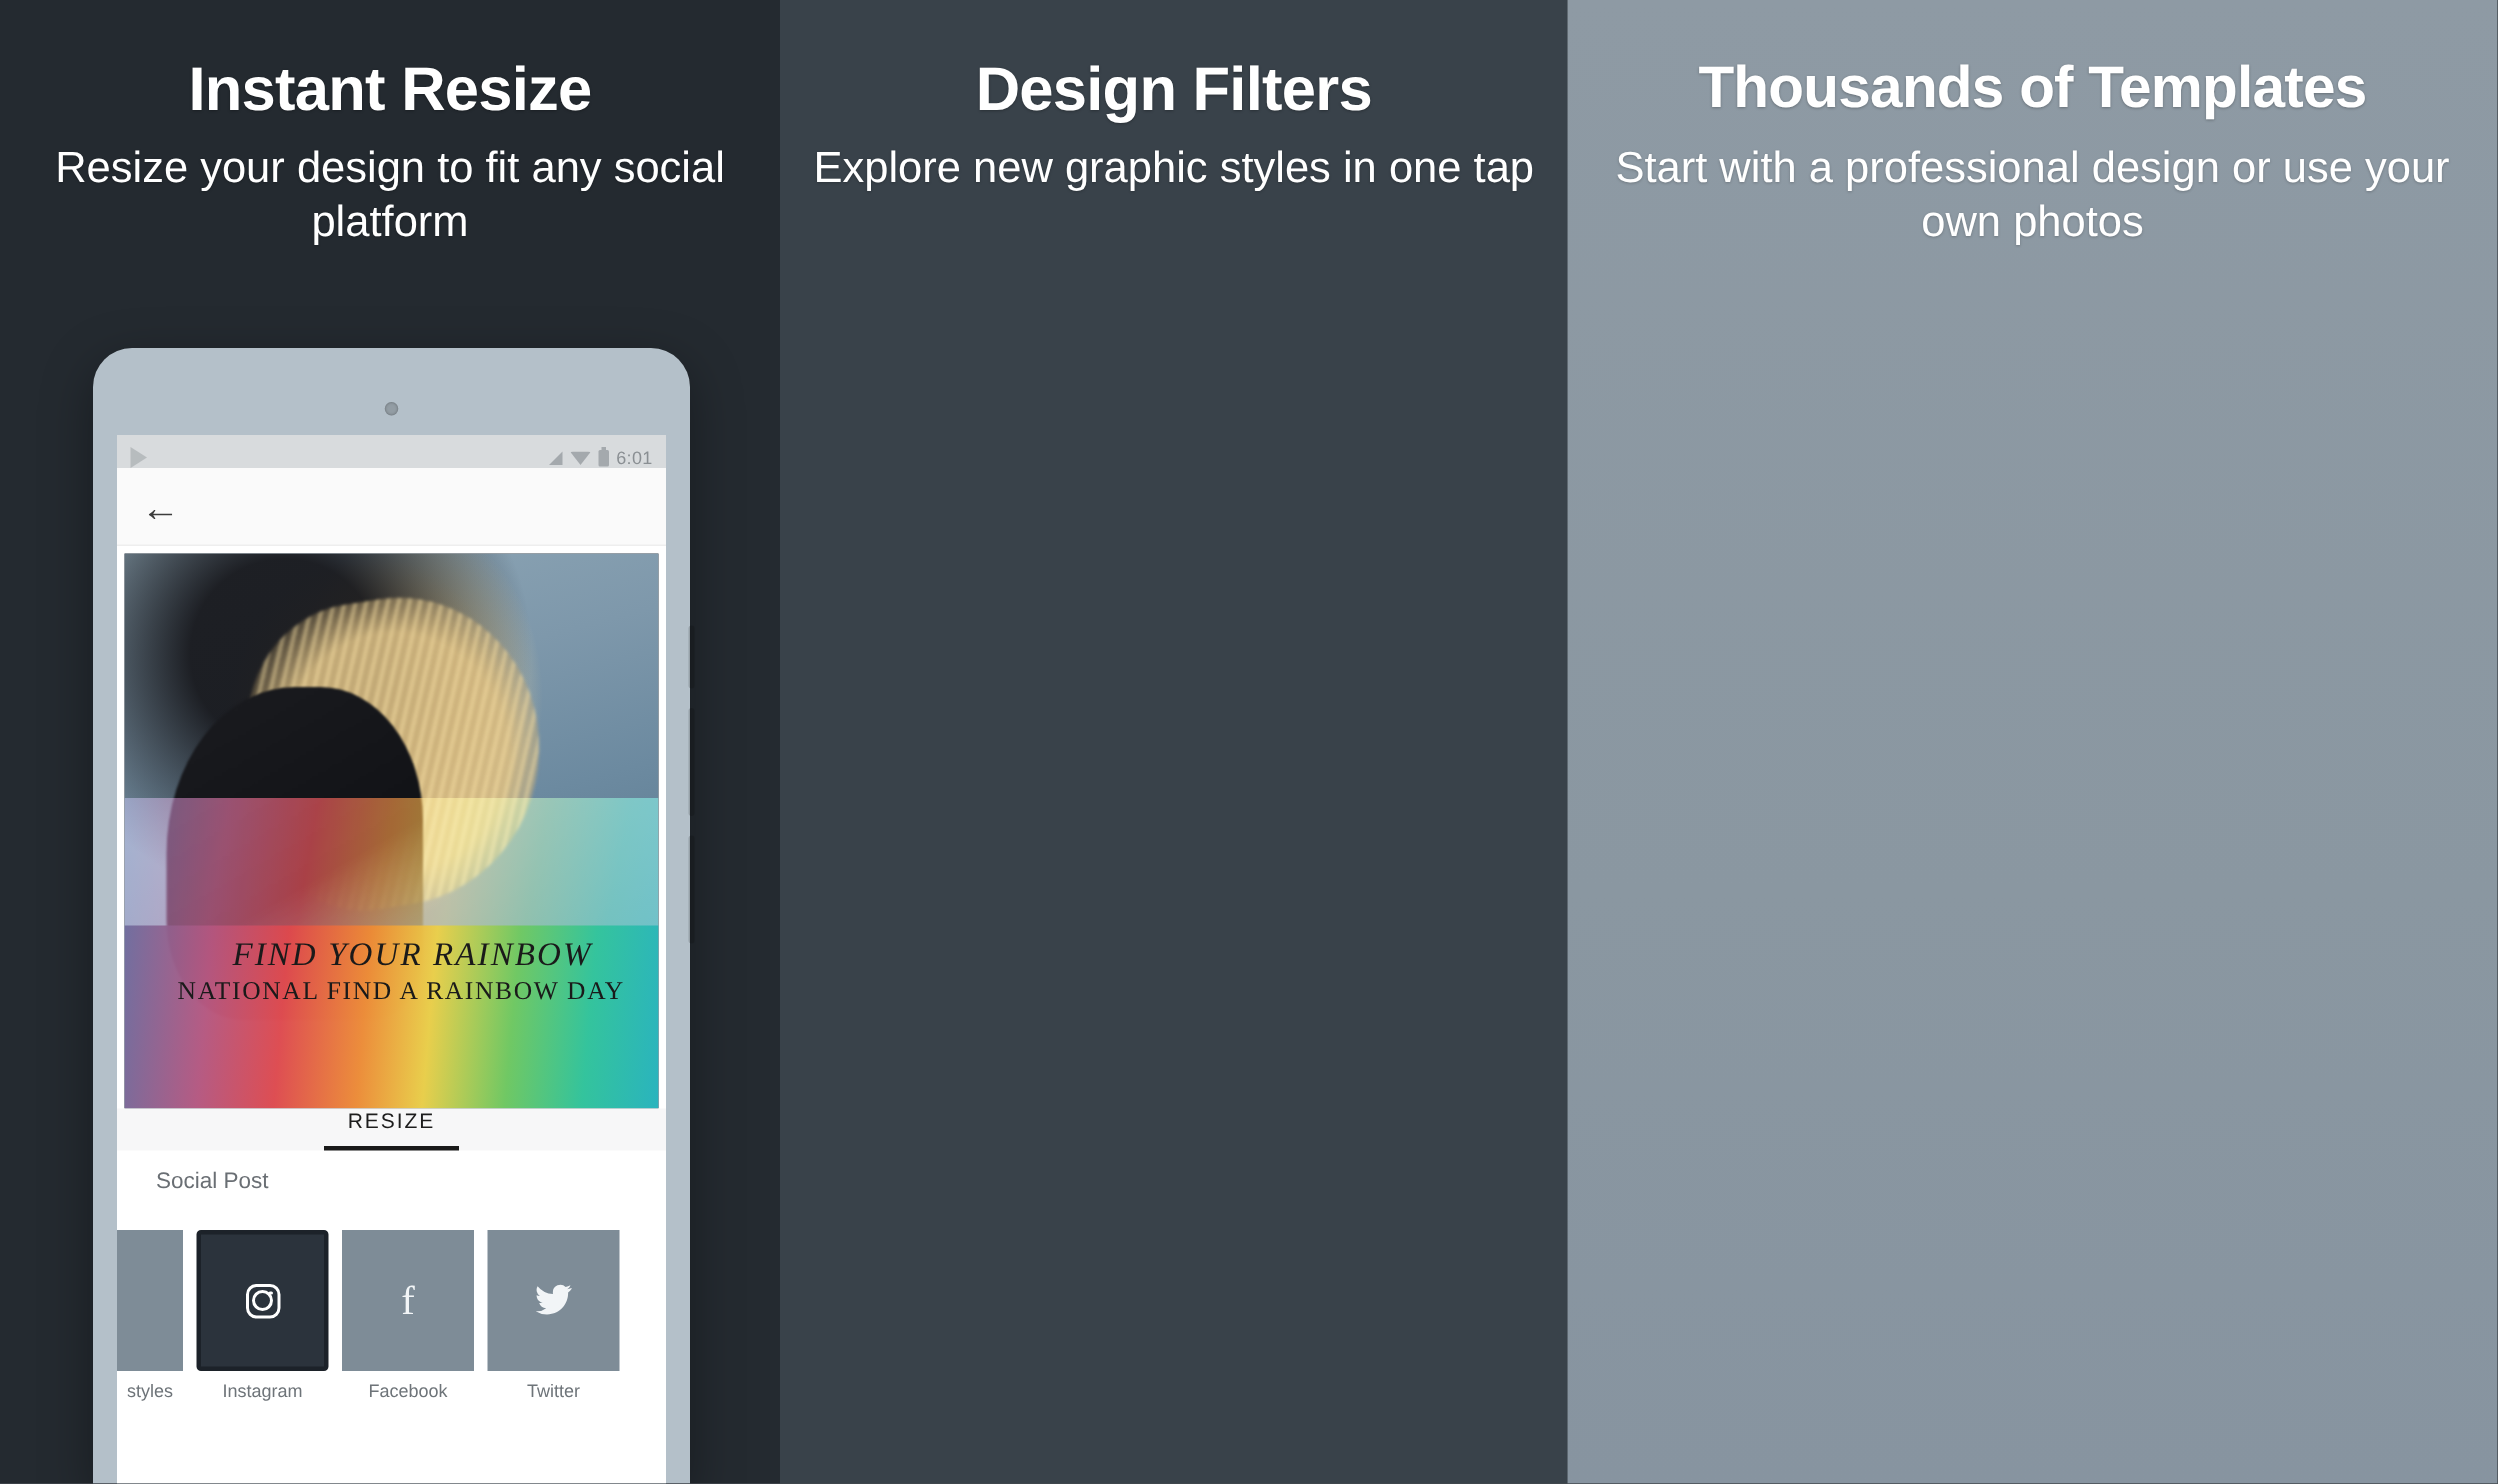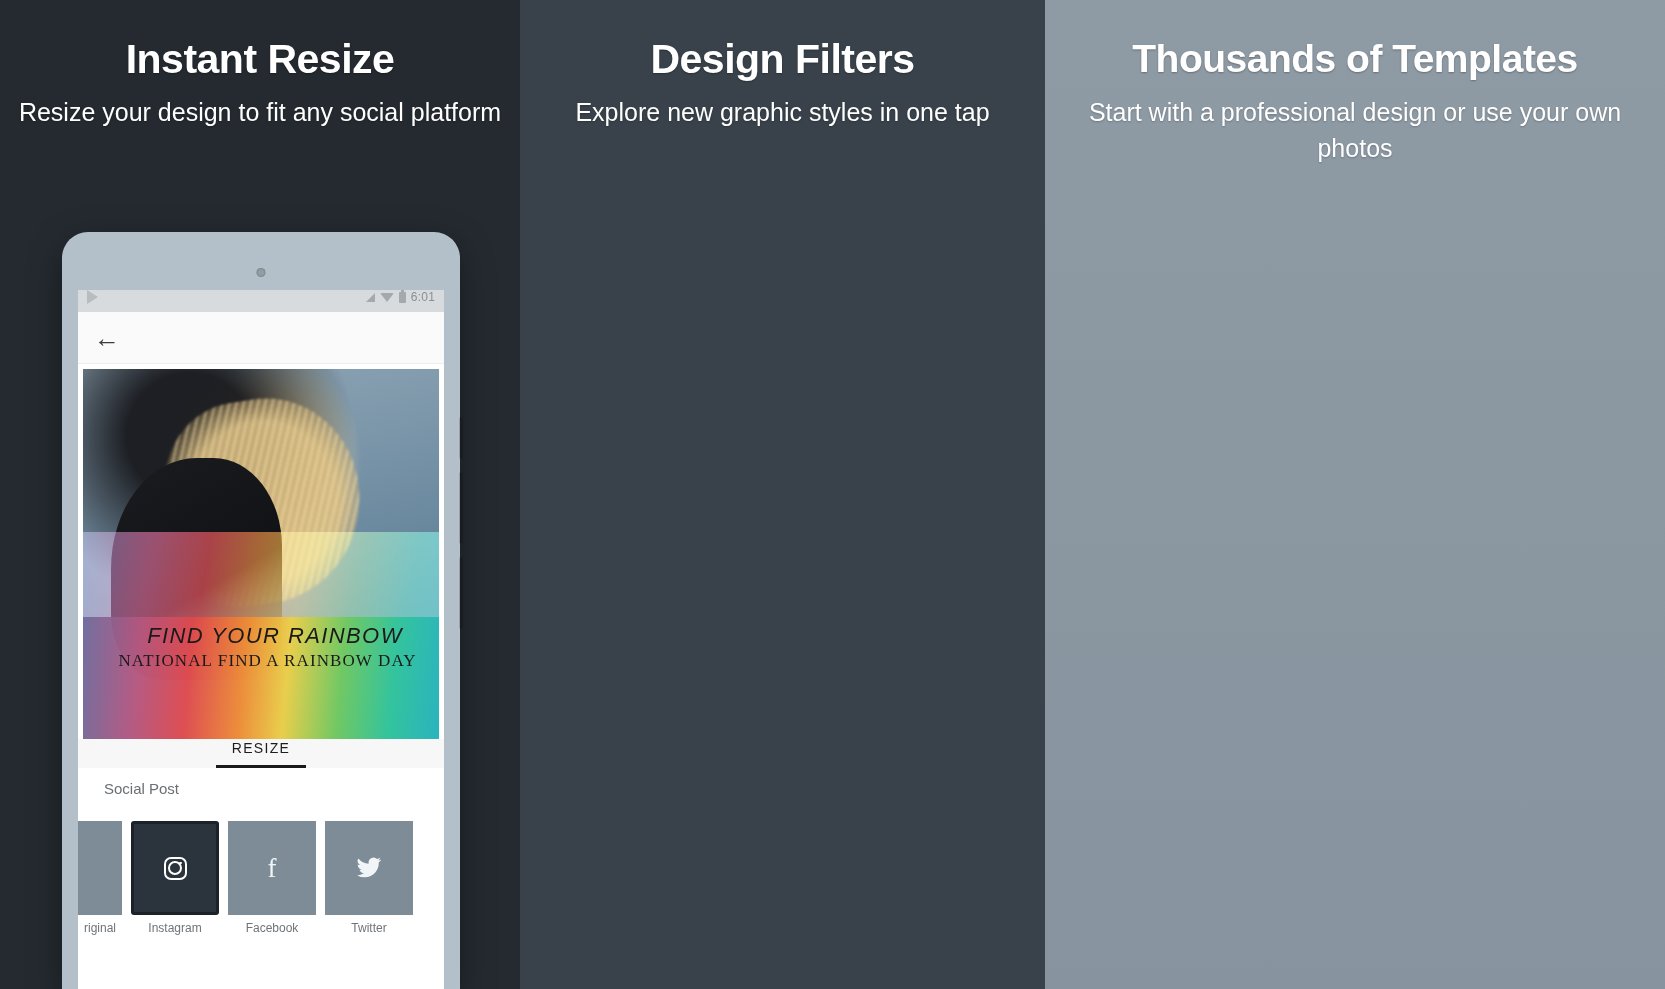--- a/index.html
+++ b/index.html
@@ -18,38 +18,38 @@
   .panel-3 { width: 620px; background: linear-gradient(180deg,#8e9aa4 0%,#8a97a1 60%,#8794a0 100%); }
 
   .hdr { position: absolute; left: 0; right: 0; top: 34px; text-align: center; padding: 0 18px; }
   .hdr h1 {
     font-weight: bold; color: #ffffff; letter-spacing: -0.5px;
     text-shadow: 0 1px 2px rgba(0,0,0,.28);
   }
   .panel-1 .hdr h1, .panel-2 .hdr h1 { font-size: 41px; line-height: 50px; }
   .panel-3 .hdr h1 { font-size: 39px; line-height: 50px; }
   .hdr p {
-    margin-top: 10px; font-size: 25px; line-height: 36px; color: #ffffff;
+    margin-top: 10px; font-size: 29px; line-height: 36px; color: #ffffff;
     font-weight: 400; text-shadow: 0 1px 2px rgba(0,0,0,.22);
   }
 
   
   .phone { position: absolute; border-radius: 26px 26px 0 0; }
   .phone-1 { left: 62px; top: 232px; width: 398px; height: 760px; background: #b4c0c9;
              box-shadow: 0 10px 34px rgba(0,0,0,.35); }
 
   .speaker { position: absolute; top: 36px; left: 50%; transform: translateX(-50%);
              width: 9px; height: 9px; border-radius: 50%; background: rgba(0,0,0,.18);
              box-shadow: inset 0 0 2px rgba(0,0,0,.35); }
   .sidebtn { position: absolute; right: -3px; width: 4px; border-radius: 2px; background: rgba(0,0,0,.16); }
 
   .screen { position: absolute; left: 0; right: 0; overflow: hidden; background: #fff; }
   .phone-1 .screen { top: 58px; bottom: 0; left: 16px; right: 16px; }
 
-  .statusbar { height: 22px; background: #d8dbdd; display: flex; align-items: flex-start;
+  .statusbar { height: 22px; background: #d8dbdd; display: flex; align-items: flex-end;
                justify-content: space-between; padding: 0 9px; }
   .sb-right { display: flex; align-items: center; gap: 5px; }
   .sb-time { font-size: 12px; color: #8a8f93; letter-spacing: .2px; }
   .tri { width: 0; height: 0; border-left: 9px solid transparent; border-bottom: 9px solid #a4a9ad; }
   .wifi { width: 0; height: 0; border-left: 7px solid transparent; border-right: 7px solid transparent;
           border-top: 9px solid #a4a9ad; border-radius: 2px; }
   .batt { width: 7px; height: 11px; background: #a4a9ad; border-radius: 1px; position: relative; }
   .batt:before { content: ""; position: absolute; top: -2px; left: 2px; width: 3px; height: 2px; background: #a4a9ad; }
   .play-ic { width: 0; height: 0; border-left: 11px solid #b2b6b9; border-top: 7px solid transparent;
              border-bottom: 7px solid transparent; opacity: .85; }
@@ -79,21 +79,21 @@
     background: linear-gradient(100deg,
       rgba(104,96,150,.82) 0%, rgba(180,82,122,.80) 18%, rgba(226,70,74,.72) 33%,
       rgba(240,140,52,.66) 46%, rgba(236,206,64,.62) 58%, rgba(122,200,96,.66) 72%,
       rgba(52,190,150,.72) 86%, rgba(40,176,186,.78) 100%);
     mix-blend-mode: screen; filter: blur(.4px); }
   .rainbow1b { position: absolute; left: 0; right: 0; bottom: 0; height: 33%;
     background: linear-gradient(95deg,
       #6d6a9c 0%, #b5567f 16%, #e0484c 30%, #f08b33 45%, #edd045 57%, #6ec95e 72%, #2fc49a 86%, #25b3bd 100%);
     opacity: .92; }
   .canvas1-text { position: absolute; left: 0; right: 0; bottom: 68px; text-align: center; color: #1a1a1a; }
-  .c1-t1 { font-family: Liberation Sans, sans-serif; font-style: italic; font-size: 22px; letter-spacing: 1.4px; margin-left: 28px; }
+  .c1-t1 { font-family: Liberation Serif, serif; font-style: italic; font-size: 22px; letter-spacing: 1.4px; margin-left: 28px; }
   .c1-t2 { font-family: "Liberation Serif", serif; font-size: 17px; letter-spacing: 1.1px; margin-top: 2px; margin-left: 13px; }
 
   .tabrow { position: relative; text-align: center; background: #f7f7f8; }
   .tabrow .tab-label { display: inline-block; font-size: 14px; letter-spacing: 1.3px; color: #1d1d1d; padding-bottom: 9px; }
   .tab-underline { width: 90px; height: 3px; background: #1a1a1a; margin: 0 auto; }
 
   .section-label { padding: 12px 0 24px 26px; font-size: 15px; color: #6a6f74; background: #fff; }
   .tiles { display: flex; align-items: flex-start; gap: 9px; padding-left: 0; background: #fff; }
   .tile-wrap { text-align: center; }
   .tile { height: 94px; }
@@ -156,21 +156,21 @@
         <div class="tabrow">
           <div class="tab-label">RESIZE</div>
           <div class="tab-underline"></div>
         </div>
 
         <div class="section-label">Social Post</div>
 
         <div class="tiles">
           <div class="tile-wrap">
             <div class="tile cut"></div>
-            <div class="tile-cap">riginal</div>
+            <div class="tile-cap">styles</div>
           </div>
           <div class="tile-wrap">
             <div class="tile sel">
               <span class="ig-glyph"></span>
             </div>
             <div class="tile-cap">Instagram</div>
           </div>
           <div class="tile-wrap">
             <div class="tile plain">
               <span class="fb-glyph">f</span>

